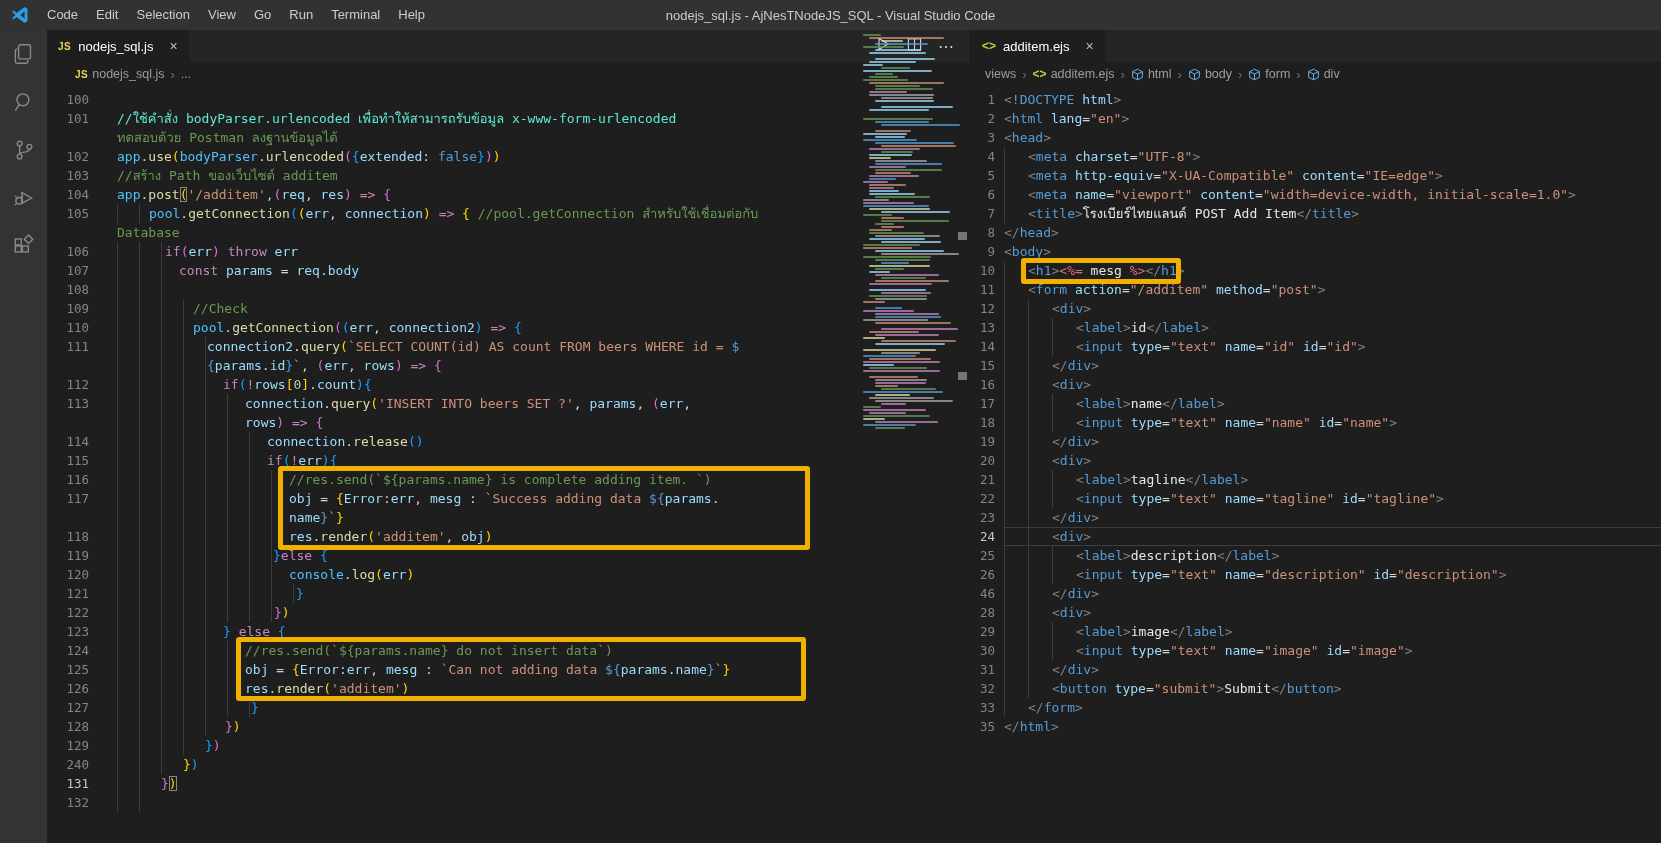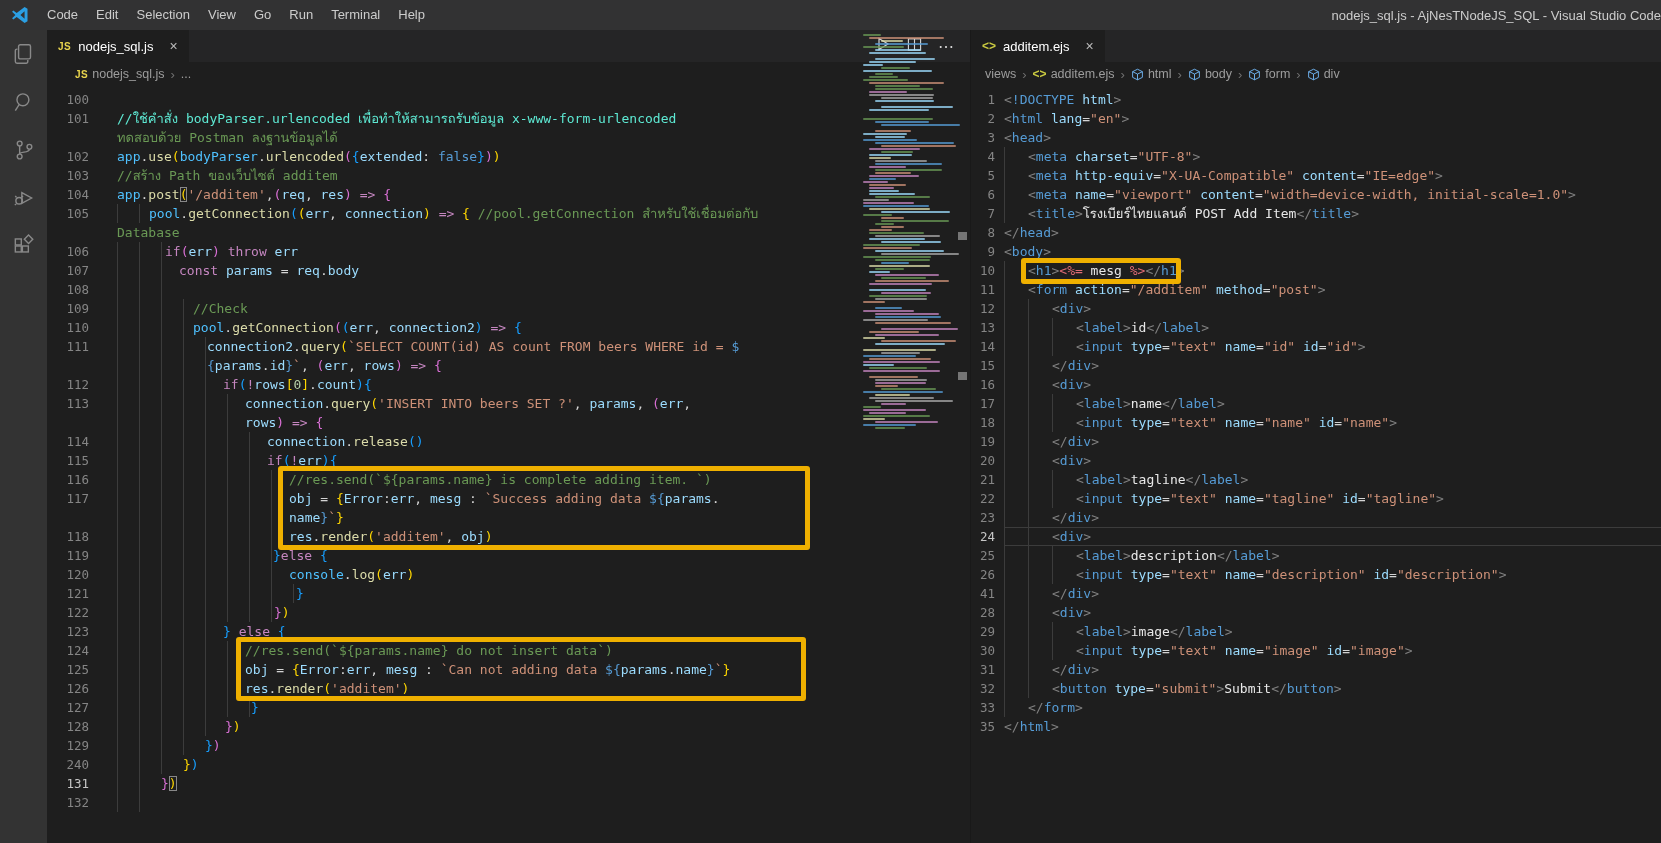--- a/index.html
+++ b/index.html
@@ -2,21 +2,21 @@
 <html><head>
 <meta charset="utf-8">
 <style>
   html,body{margin:0;padding:0;background:#1e1e1e;}
   body{width:1661px;height:843px;overflow:hidden;font-family:"Liberation Sans",sans-serif;-webkit-font-smoothing:antialiased;}
   
   .titlebar{height:30px;background:#323233;display:flex;align-items:center;position:relative;color:#cccccc;font-size:13px;}
   .vslogo{width:20px;height:20px;margin:0 8px 0 10px;}
   .menubar{display:flex;z-index:2;}
   .menu-item{padding:0 9px;line-height:30px;cursor:default;}
-  .wintitle{position:absolute;left:0;right:0;text-align:right;color:#cccccc;font-size:13px;pointer-events:none;}
+  .wintitle{position:absolute;left:0;right:0;text-align:center;color:#cccccc;font-size:13px;pointer-events:none;}
   
   .main{display:flex;height:813px;}
   .activity{width:47px;background:#333333;flex:none;display:flex;flex-direction:column;align-items:center;}
   .act-icon{width:47px;height:48px;display:flex;align-items:center;justify-content:center;}
   .act-icon svg{stroke:#898989;fill:none;stroke-width:1.3;}
   
   .group{position:relative;background:#1e1e1e;height:813px;}
   .g1{width:923px;flex:none;}
   .g2{width:691px;flex:none;border-left:1px solid #191919;box-sizing:border-box;}
   .tabs{height:32px;background:#252526;display:flex;align-items:stretch;}
@@ -388,21 +388,21 @@
         <div class="crow"><span class="ln">17</span><span class="gd" style="left: 33px; width: 72px;"></span><span class="cl" style="padding-left: 72px;"><span style="color: rgb(128, 128, 128);">&lt;</span><span style="color: rgb(86, 156, 214);">label</span><span style="color: rgb(128, 128, 128);">&gt;</span><span style="color: rgb(232, 232, 232);">name</span><span style="color: rgb(128, 128, 128);">&lt;/</span><span style="color: rgb(86, 156, 214);">label</span><span style="color: rgb(128, 128, 128);">&gt;</span></span></div>
         <div class="crow"><span class="ln">18</span><span class="gd" style="left: 33px; width: 72px;"></span><span class="cl" style="padding-left: 72px;"><span style="color: rgb(128, 128, 128);">&lt;</span><span style="color: rgb(86, 156, 214);">input</span><span style="color: rgb(212, 212, 212);"> </span><span style="color: rgb(156, 220, 254);">type</span><span style="color: rgb(212, 212, 212);">=</span><span style="color: rgb(206, 145, 120);">"text"</span><span style="color: rgb(212, 212, 212);"> </span><span style="color: rgb(156, 220, 254);">name</span><span style="color: rgb(212, 212, 212);">=</span><span style="color: rgb(206, 145, 120);">"name"</span><span style="color: rgb(212, 212, 212);"> </span><span style="color: rgb(156, 220, 254);">id</span><span style="color: rgb(212, 212, 212);">=</span><span style="color: rgb(206, 145, 120);">"name"</span><span style="color: rgb(128, 128, 128);">&gt;</span></span></div>
         <div class="crow"><span class="ln">19</span><span class="gd" style="left: 33px; width: 48px;"></span><span class="cl" style="padding-left: 48px;"><span style="color: rgb(128, 128, 128);">&lt;/</span><span style="color: rgb(86, 156, 214);">div</span><span style="color: rgb(128, 128, 128);">&gt;</span></span></div>
         <div class="crow"><span class="ln">20</span><span class="gd" style="left: 33px; width: 48px;"></span><span class="cl" style="padding-left: 48px;"><span style="color: rgb(128, 128, 128);">&lt;</span><span style="color: rgb(86, 156, 214);">div</span><span style="color: rgb(128, 128, 128);">&gt;</span></span></div>
         <div class="crow"><span class="ln">21</span><span class="gd" style="left: 33px; width: 72px;"></span><span class="cl" style="padding-left: 72px;"><span style="color: rgb(128, 128, 128);">&lt;</span><span style="color: rgb(86, 156, 214);">label</span><span style="color: rgb(128, 128, 128);">&gt;</span><span style="color: rgb(232, 232, 232);">tagline</span><span style="color: rgb(128, 128, 128);">&lt;/</span><span style="color: rgb(86, 156, 214);">label</span><span style="color: rgb(128, 128, 128);">&gt;</span></span></div>
         <div class="crow"><span class="ln">22</span><span class="gd" style="left: 33px; width: 72px;"></span><span class="cl" style="padding-left: 72px;"><span style="color: rgb(128, 128, 128);">&lt;</span><span style="color: rgb(86, 156, 214);">input</span><span style="color: rgb(212, 212, 212);"> </span><span style="color: rgb(156, 220, 254);">type</span><span style="color: rgb(212, 212, 212);">=</span><span style="color: rgb(206, 145, 120);">"text"</span><span style="color: rgb(212, 212, 212);"> </span><span style="color: rgb(156, 220, 254);">name</span><span style="color: rgb(212, 212, 212);">=</span><span style="color: rgb(206, 145, 120);">"tagline"</span><span style="color: rgb(212, 212, 212);"> </span><span style="color: rgb(156, 220, 254);">id</span><span style="color: rgb(212, 212, 212);">=</span><span style="color: rgb(206, 145, 120);">"tagline"</span><span style="color: rgb(128, 128, 128);">&gt;</span></span></div>
         <div class="crow"><span class="ln">23</span><span class="gd" style="left: 33px; width: 48px;"></span><span class="cl" style="padding-left: 48px;"><span style="color: rgb(128, 128, 128);">&lt;/</span><span style="color: rgb(86, 156, 214);">div</span><span style="color: rgb(128, 128, 128);">&gt;</span></span></div>
         <div class="crow act"><span class="actbg"></span><span class="ln lnhl">24</span><span class="gd" style="left: 33px; width: 48px;"></span><span class="cl" style="padding-left: 48px;"><span style="color: rgb(128, 128, 128);">&lt;</span><span style="color: rgb(86, 156, 214);">div</span><span style="color: rgb(128, 128, 128);">&gt;</span></span></div>
         <div class="crow"><span class="ln">25</span><span class="gd" style="left: 33px; width: 72px;"></span><span class="cl" style="padding-left: 72px;"><span style="color: rgb(128, 128, 128);">&lt;</span><span style="color: rgb(86, 156, 214);">label</span><span style="color: rgb(128, 128, 128);">&gt;</span><span style="color: rgb(232, 232, 232);">description</span><span style="color: rgb(128, 128, 128);">&lt;/</span><span style="color: rgb(86, 156, 214);">label</span><span style="color: rgb(128, 128, 128);">&gt;</span></span></div>
         <div class="crow"><span class="ln">26</span><span class="gd" style="left: 33px; width: 72px;"></span><span class="cl" style="padding-left: 72px;"><span style="color: rgb(128, 128, 128);">&lt;</span><span style="color: rgb(86, 156, 214);">input</span><span style="color: rgb(212, 212, 212);"> </span><span style="color: rgb(156, 220, 254);">type</span><span style="color: rgb(212, 212, 212);">=</span><span style="color: rgb(206, 145, 120);">"text"</span><span style="color: rgb(212, 212, 212);"> </span><span style="color: rgb(156, 220, 254);">name</span><span style="color: rgb(212, 212, 212);">=</span><span style="color: rgb(206, 145, 120);">"description"</span><span style="color: rgb(212, 212, 212);"> </span><span style="color: rgb(156, 220, 254);">id</span><span style="color: rgb(212, 212, 212);">=</span><span style="color: rgb(206, 145, 120);">"description"</span><span style="color: rgb(128, 128, 128);">&gt;</span></span></div>
-        <div class="crow"><span class="ln">41</span><span class="gd" style="left: 33px; width: 48px;"></span><span class="cl" style="padding-left: 48px;"><span style="color: rgb(128, 128, 128);">&lt;/</span><span style="color: rgb(86, 156, 214);">div</span><span style="color: rgb(128, 128, 128);">&gt;</span></span></div>
+        <div class="crow"><span class="ln">46</span><span class="gd" style="left: 33px; width: 48px;"></span><span class="cl" style="padding-left: 48px;"><span style="color: rgb(128, 128, 128);">&lt;/</span><span style="color: rgb(86, 156, 214);">div</span><span style="color: rgb(128, 128, 128);">&gt;</span></span></div>
         <div class="crow"><span class="ln">28</span><span class="gd" style="left: 33px; width: 48px;"></span><span class="cl" style="padding-left: 48px;"><span style="color: rgb(128, 128, 128);">&lt;</span><span style="color: rgb(86, 156, 214);">div</span><span style="color: rgb(128, 128, 128);">&gt;</span></span></div>
         <div class="crow"><span class="ln">29</span><span class="gd" style="left: 33px; width: 72px;"></span><span class="cl" style="padding-left: 72px;"><span style="color: rgb(128, 128, 128);">&lt;</span><span style="color: rgb(86, 156, 214);">label</span><span style="color: rgb(128, 128, 128);">&gt;</span><span style="color: rgb(232, 232, 232);">image</span><span style="color: rgb(128, 128, 128);">&lt;/</span><span style="color: rgb(86, 156, 214);">label</span><span style="color: rgb(128, 128, 128);">&gt;</span></span></div>
         <div class="crow"><span class="ln">30</span><span class="gd" style="left: 33px; width: 72px;"></span><span class="cl" style="padding-left: 72px;"><span style="color: rgb(128, 128, 128);">&lt;</span><span style="color: rgb(86, 156, 214);">input</span><span style="color: rgb(212, 212, 212);"> </span><span style="color: rgb(156, 220, 254);">type</span><span style="color: rgb(212, 212, 212);">=</span><span style="color: rgb(206, 145, 120);">"text"</span><span style="color: rgb(212, 212, 212);"> </span><span style="color: rgb(156, 220, 254);">name</span><span style="color: rgb(212, 212, 212);">=</span><span style="color: rgb(206, 145, 120);">"image"</span><span style="color: rgb(212, 212, 212);"> </span><span style="color: rgb(156, 220, 254);">id</span><span style="color: rgb(212, 212, 212);">=</span><span style="color: rgb(206, 145, 120);">"image"</span><span style="color: rgb(128, 128, 128);">&gt;</span></span></div>
         <div class="crow"><span class="ln">31</span><span class="gd" style="left: 33px; width: 48px;"></span><span class="cl" style="padding-left: 48px;"><span style="color: rgb(128, 128, 128);">&lt;/</span><span style="color: rgb(86, 156, 214);">div</span><span style="color: rgb(128, 128, 128);">&gt;</span></span></div>
         <div class="crow"><span class="ln">32</span><span class="gd" style="left: 33px; width: 48px;"></span><span class="cl" style="padding-left: 48px;"><span style="color: rgb(128, 128, 128);">&lt;</span><span style="color: rgb(86, 156, 214);">button</span><span style="color: rgb(212, 212, 212);"> </span><span style="color: rgb(156, 220, 254);">type</span><span style="color: rgb(212, 212, 212);">=</span><span style="color: rgb(206, 145, 120);">"submit"</span><span style="color: rgb(128, 128, 128);">&gt;</span><span style="color: rgb(232, 232, 232);">Submit</span><span style="color: rgb(128, 128, 128);">&lt;/</span><span style="color: rgb(86, 156, 214);">button</span><span style="color: rgb(128, 128, 128);">&gt;</span></span></div>
         <div class="crow"><span class="ln">33</span><span class="gd" style="left: 33px; width: 24px;"></span><span class="cl" style="padding-left: 24px;"><span style="color: rgb(128, 128, 128);">&lt;/</span><span style="color: rgb(86, 156, 214);">form</span><span style="color: rgb(128, 128, 128);">&gt;</span></span></div>
         <div class="crow"><span class="ln">35</span><span class="cl" style="padding-left: 0px;"><span style="color: rgb(128, 128, 128);">&lt;/</span><span style="color: rgb(86, 156, 214);">html</span><span style="color: rgb(128, 128, 128);">&gt;</span></span></div>
         <div class="ann" style="left: 50px; top: 172px; width: 160px; height: 26px;"></div>
       </div>
   </div>

